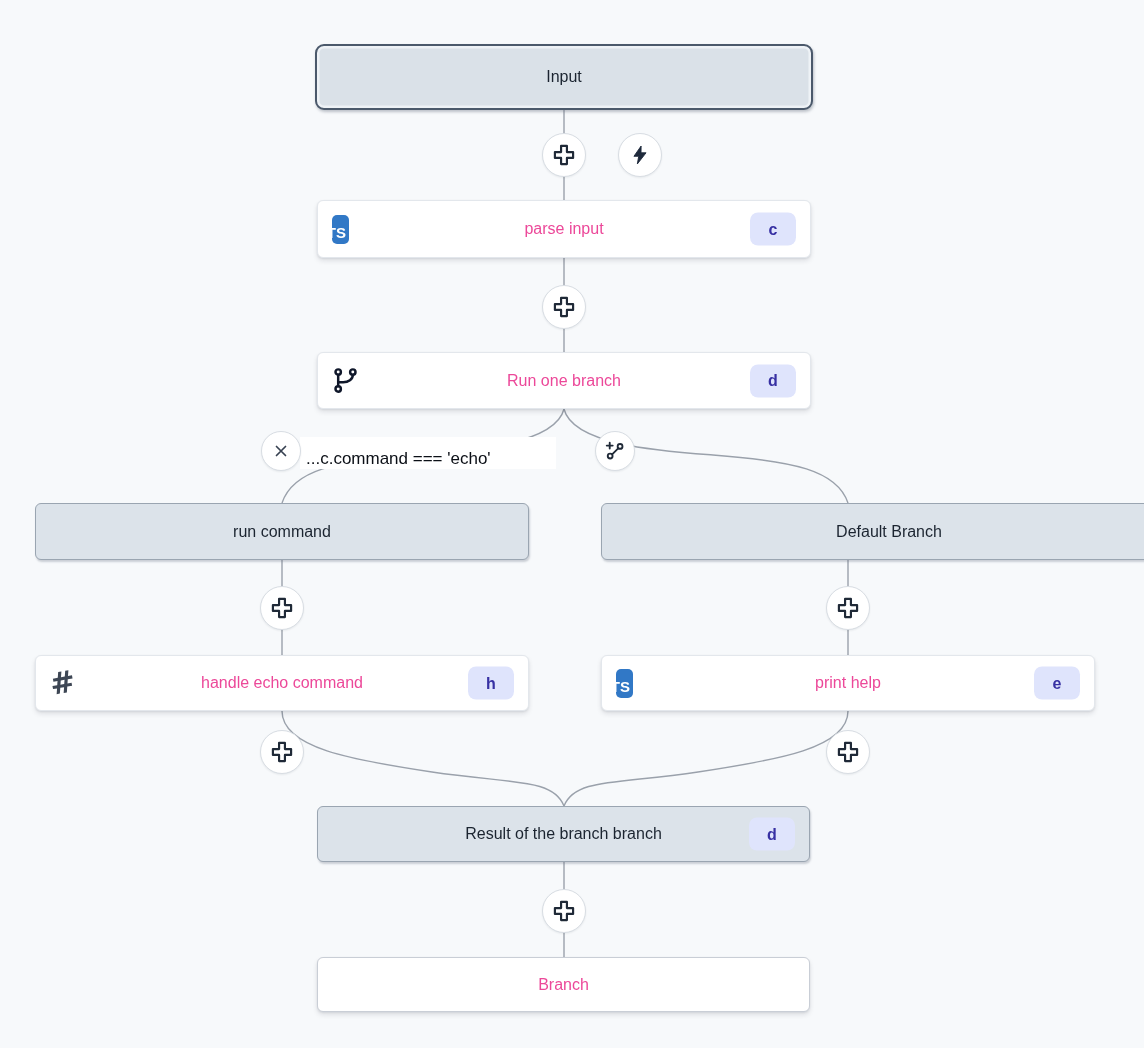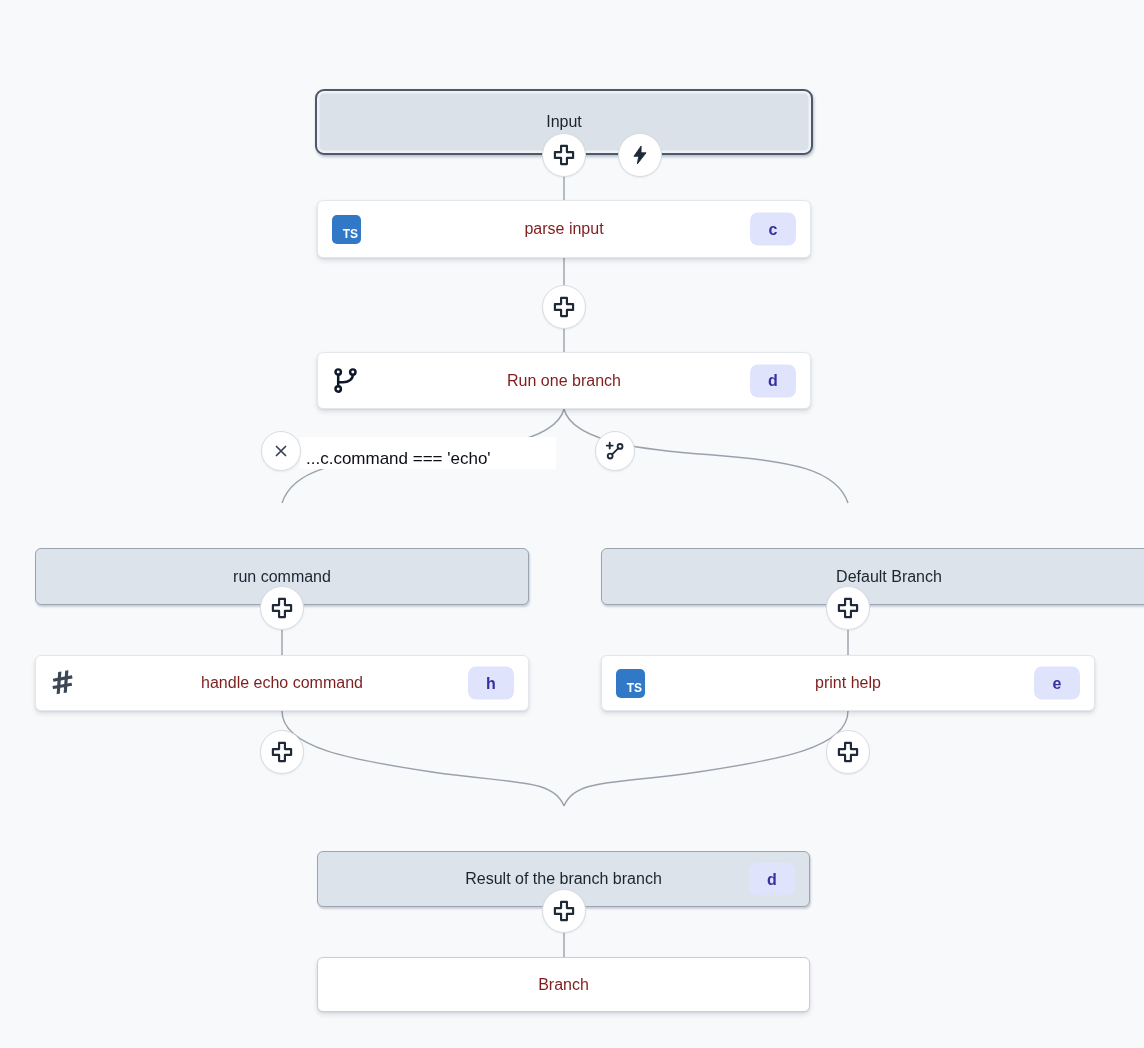--- a/index.html
+++ b/index.html
@@ -4,33 +4,33 @@
 <style>
   html,body{margin:0;padding:0;}
   body{font-family:"Liberation Sans",sans-serif;}
   .canvas{position:relative;width:1144px;height:1048px;background:#f7f9fb;overflow:hidden;}
   svg.wires{position:absolute;left:0;top:0;z-index:1;}
   .wire{fill:none;stroke:#9aa1ab;stroke-width:1.4;}
 
   .vbox{position:absolute;z-index:2;display:flex;align-items:center;justify-content:center;
         background:#dce3ea;border:1px solid #9aa5b1;border-radius:6px;
         box-shadow:1px 2px 2px rgba(100,110,125,.30);
-        font-size:16px;color:#1b2430;box-sizing:border-box;margin-top:45px;}
+        font-size:16px;color:#1b2430;box-sizing:border-box;}
   .vbox.selected{border:2px solid #4b596b;border-radius:9px;background:#dae1e8;
         box-shadow:inset 0 0 0 2.5px #eef2f6,1px 2px 3px rgba(100,110,125,.40);}
 
   .node{position:absolute;z-index:2;background:#ffffff;border:1px solid #e3e7ec;border-radius:6px;
         box-shadow:0 3px 5px rgba(15,23,42,.10),0 1px 2px rgba(15,23,42,.08);
         display:flex;align-items:center;padding:0 14px;box-sizing:border-box;}
-  .center-label{position:absolute;left:0;right:0;text-align:center;font-size:16px;color:#7f1d1d;}
+  .center-label{position:absolute;left:0;right:0;text-align:center;font-size:16px;color:#ec4899;}
   .badge{position:absolute;right:14px;top:50%;transform:translateY(-50%);
         width:46px;height:33px;background:#dfe4fc;color:#3730a3;font-weight:bold;
         border-radius:8px;display:flex;align-items:center;justify-content:center;font-size:16px;}
-  .ts-icon{width:29px;height:29px;background:#3178c6;border-radius:5px;color:#ffffff;
-        font-weight:bold;font-size:12px;display:flex;align-items:flex-end;justify-content:flex-end;
+  .ts-icon{width:17px;height:29px;background:#3178c6;border-radius:5px;color:#ffffff;
+        font-weight:bold;font-size:15px;display:flex;align-items:flex-end;justify-content:flex-end;
         padding:0 3px 3px 0;box-sizing:border-box;flex:0 0 auto;z-index:1;}
   .hash-icon{font-weight:800;font-size:30px;line-height:1;color:#3d4654;
         transform:rotate(-10deg);z-index:1;font-family:"DejaVu Sans",sans-serif;}
   .branch-svg-icon{z-index:1;display:flex;}
 
   .circle{position:absolute;z-index:3;background:#ffffff;border:1px solid #d8dde3;border-radius:50%;
         box-shadow:0 1px 2px rgba(15,23,42,.07);display:flex;align-items:center;justify-content:center;
         box-sizing:border-box;cursor:pointer;}
   .c44{width:44px;height:44px;}
   .c40{width:40px;height:40px;}

